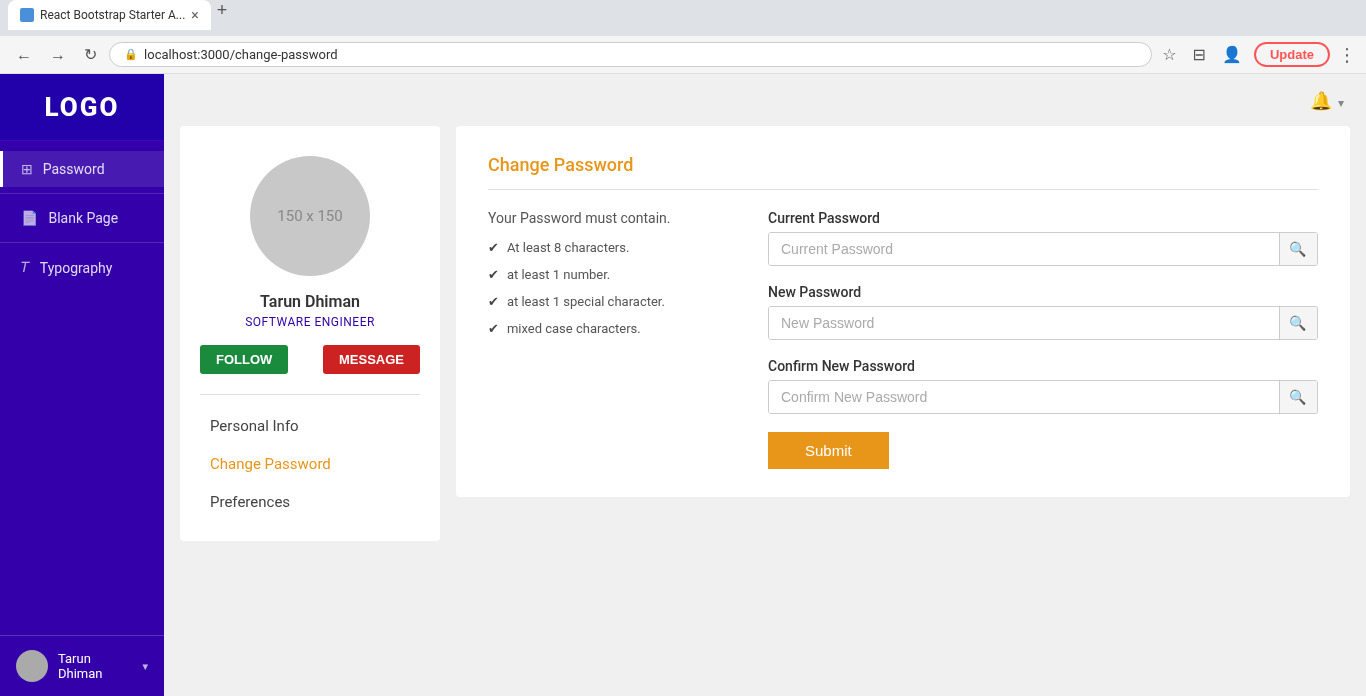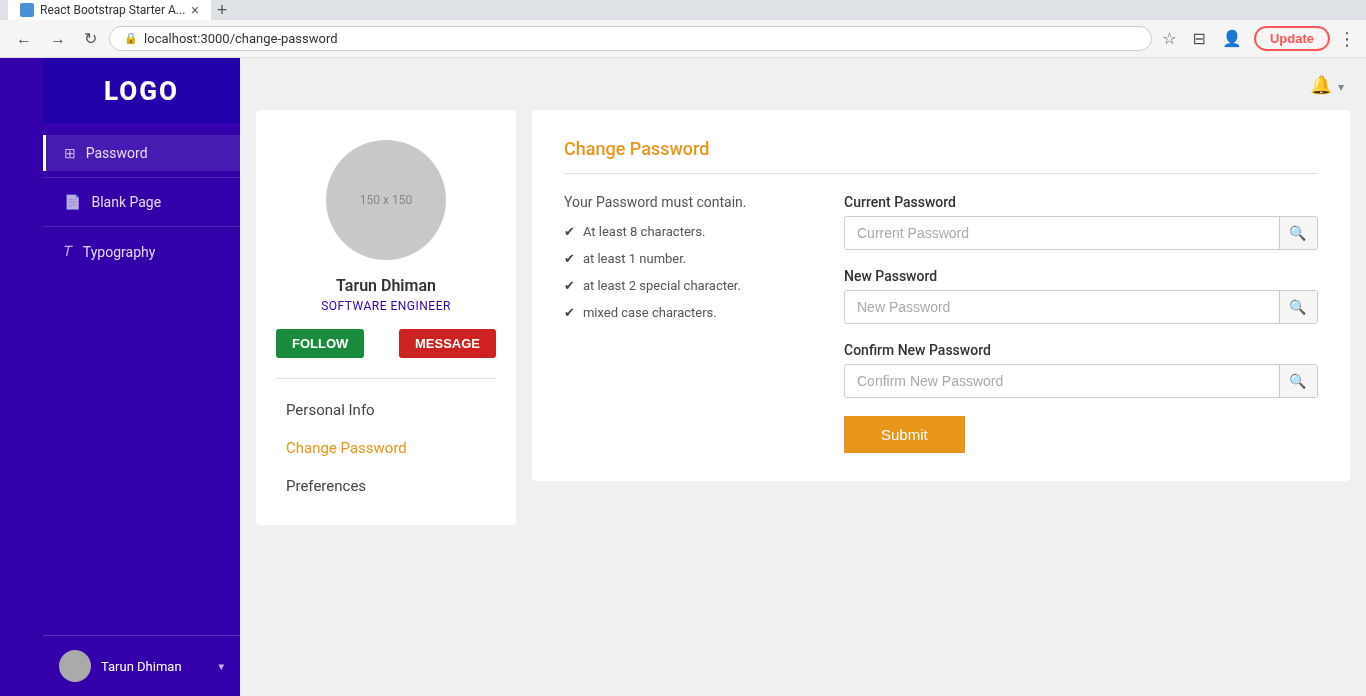--- a/index.html
+++ b/index.html
@@ -1,21 +1,21 @@
 <!DOCTYPE html>
 <html><head>
   <meta charset="utf-8">
   <style>
     * { margin: 0; padding: 0; box-sizing: border-box; }
     body { font-family: -apple-system, BlinkMacSystemFont, 'Segoe UI', Roboto, sans-serif; background: #f0f0f0; display: flex; flex-direction: column; height: 696px; overflow: hidden; }
     .tab-bar {
       background: #dee1e6;
-      height: 20px;
-      display: flex;
-      align-items: center;
+      height: 36px;
+      display: flex;
+      align-items: flex-start;
       padding: 0 8px;
     }
     .tab {
       background: #fff;
       border-radius: 8px 8px 0 0;
       padding: 6px 12px;
       display: flex;
       align-items: center;
       gap: 6px;
       font-size: 12px;
@@ -73,27 +73,26 @@
 
     
     .app-layout {
       display: flex;
       flex: 1;
       overflow: hidden;
     }
 
     
     .sidebar {
-      width: 240px;
+      width: 164px;
       background: #3300aa;
       color: #fff;
       display: flex;
       flex-direction: column;
       flex-shrink: 0;
-      padding-left: 43px;
     }
     .sidebar-logo {
       background: #2200aa;
       padding: 18px 0;
       text-align: center;
       font-size: 26px;
       font-weight: 800;
       letter-spacing: 2px;
       color: #fff;
       border-bottom: 1px solid #4400bb;
@@ -172,21 +171,21 @@
       margin-bottom: 16px;
     }
     .profile-avatar {
       width: 120px;
       height: 120px;
       border-radius: 50%;
       background: #c8c8c8;
       display: flex;
       align-items: center;
       justify-content: center;
-      font-size: 12px;
+      font-size: 15px;
       color: #888;
     }
     .profile-name {
       font-size: 16px;
       font-weight: 600;
       color: #333;
       margin-bottom: 4px;
     }
     .profile-role {
       font-size: 12px;
@@ -412,21 +411,21 @@
             <div class="rule-item">
               <span class="rule-check">✔</span>
               <span>At least 8 characters.</span>
             </div>
             <div class="rule-item">
               <span class="rule-check">✔</span>
               <span>at least 1 number.</span>
             </div>
             <div class="rule-item">
               <span class="rule-check">✔</span>
-              <span>at least 2 special character.</span>
+              <span>at least 1 special character.</span>
             </div>
             <div class="rule-item">
               <span class="rule-check">✔</span>
               <span>mixed case characters.</span>
             </div>
           </div>
 
           <div class="form-fields">
             <div class="form-group">
               <label class="form-label">Current Password</label>

